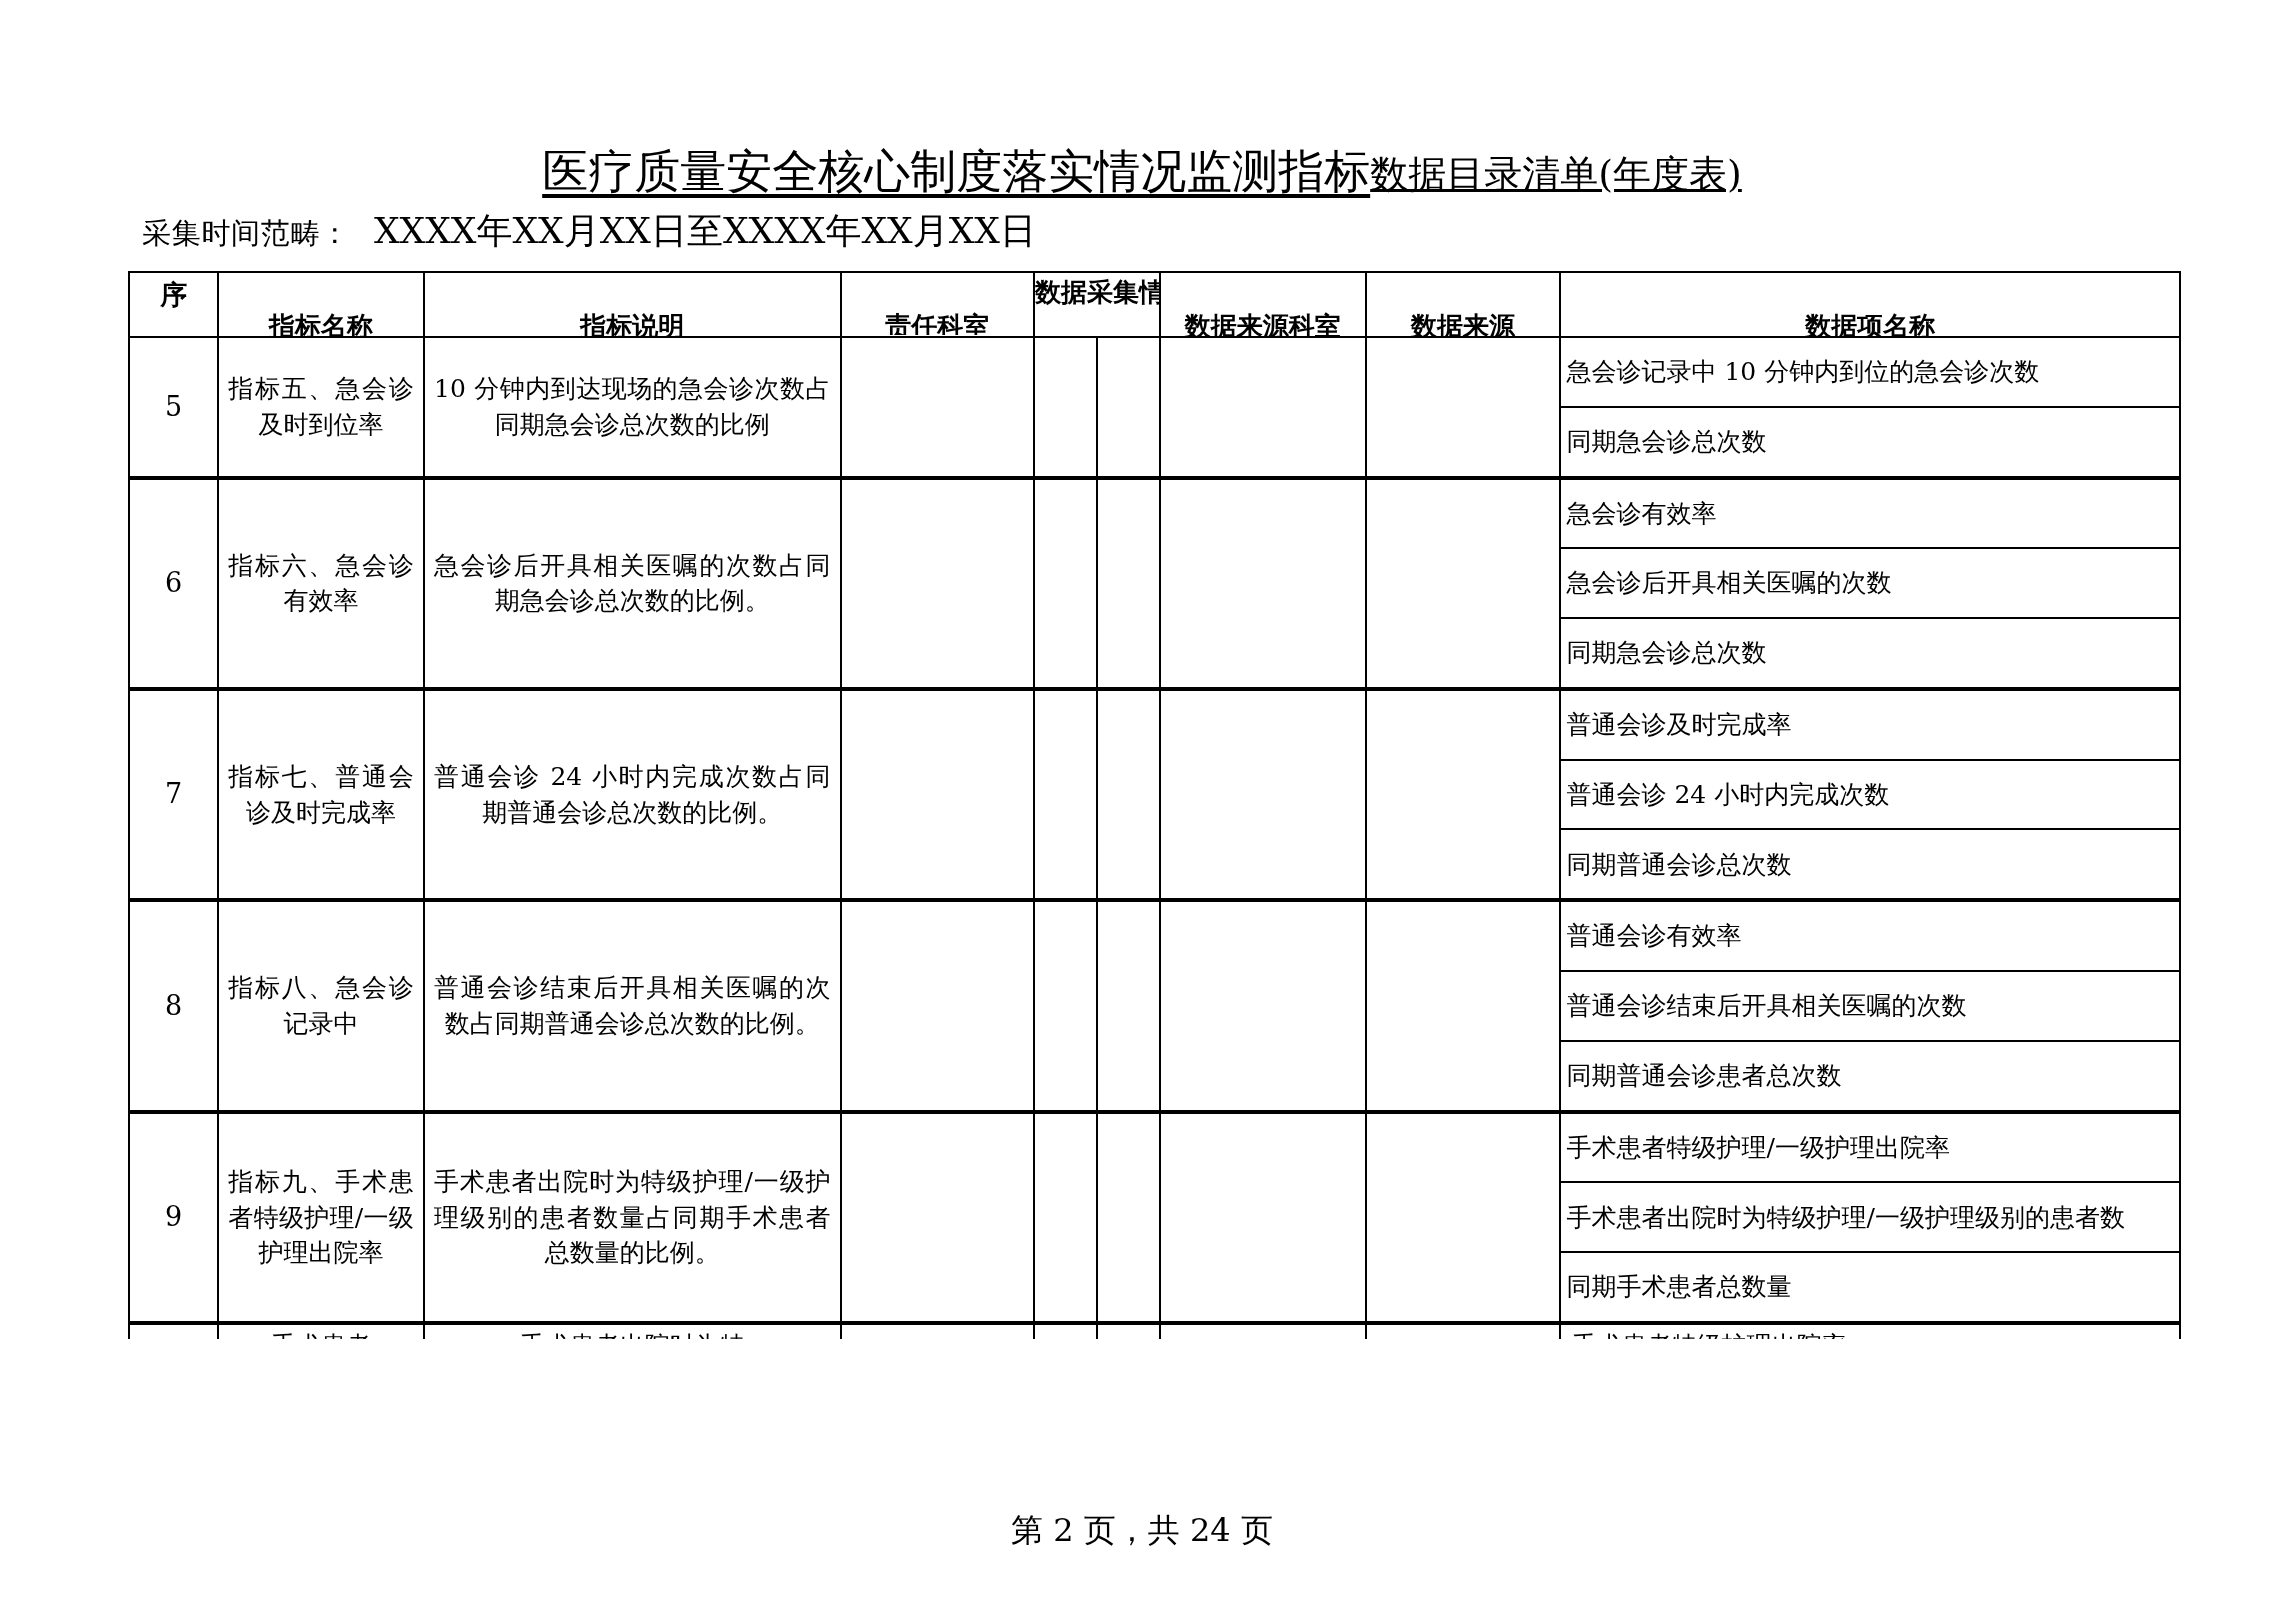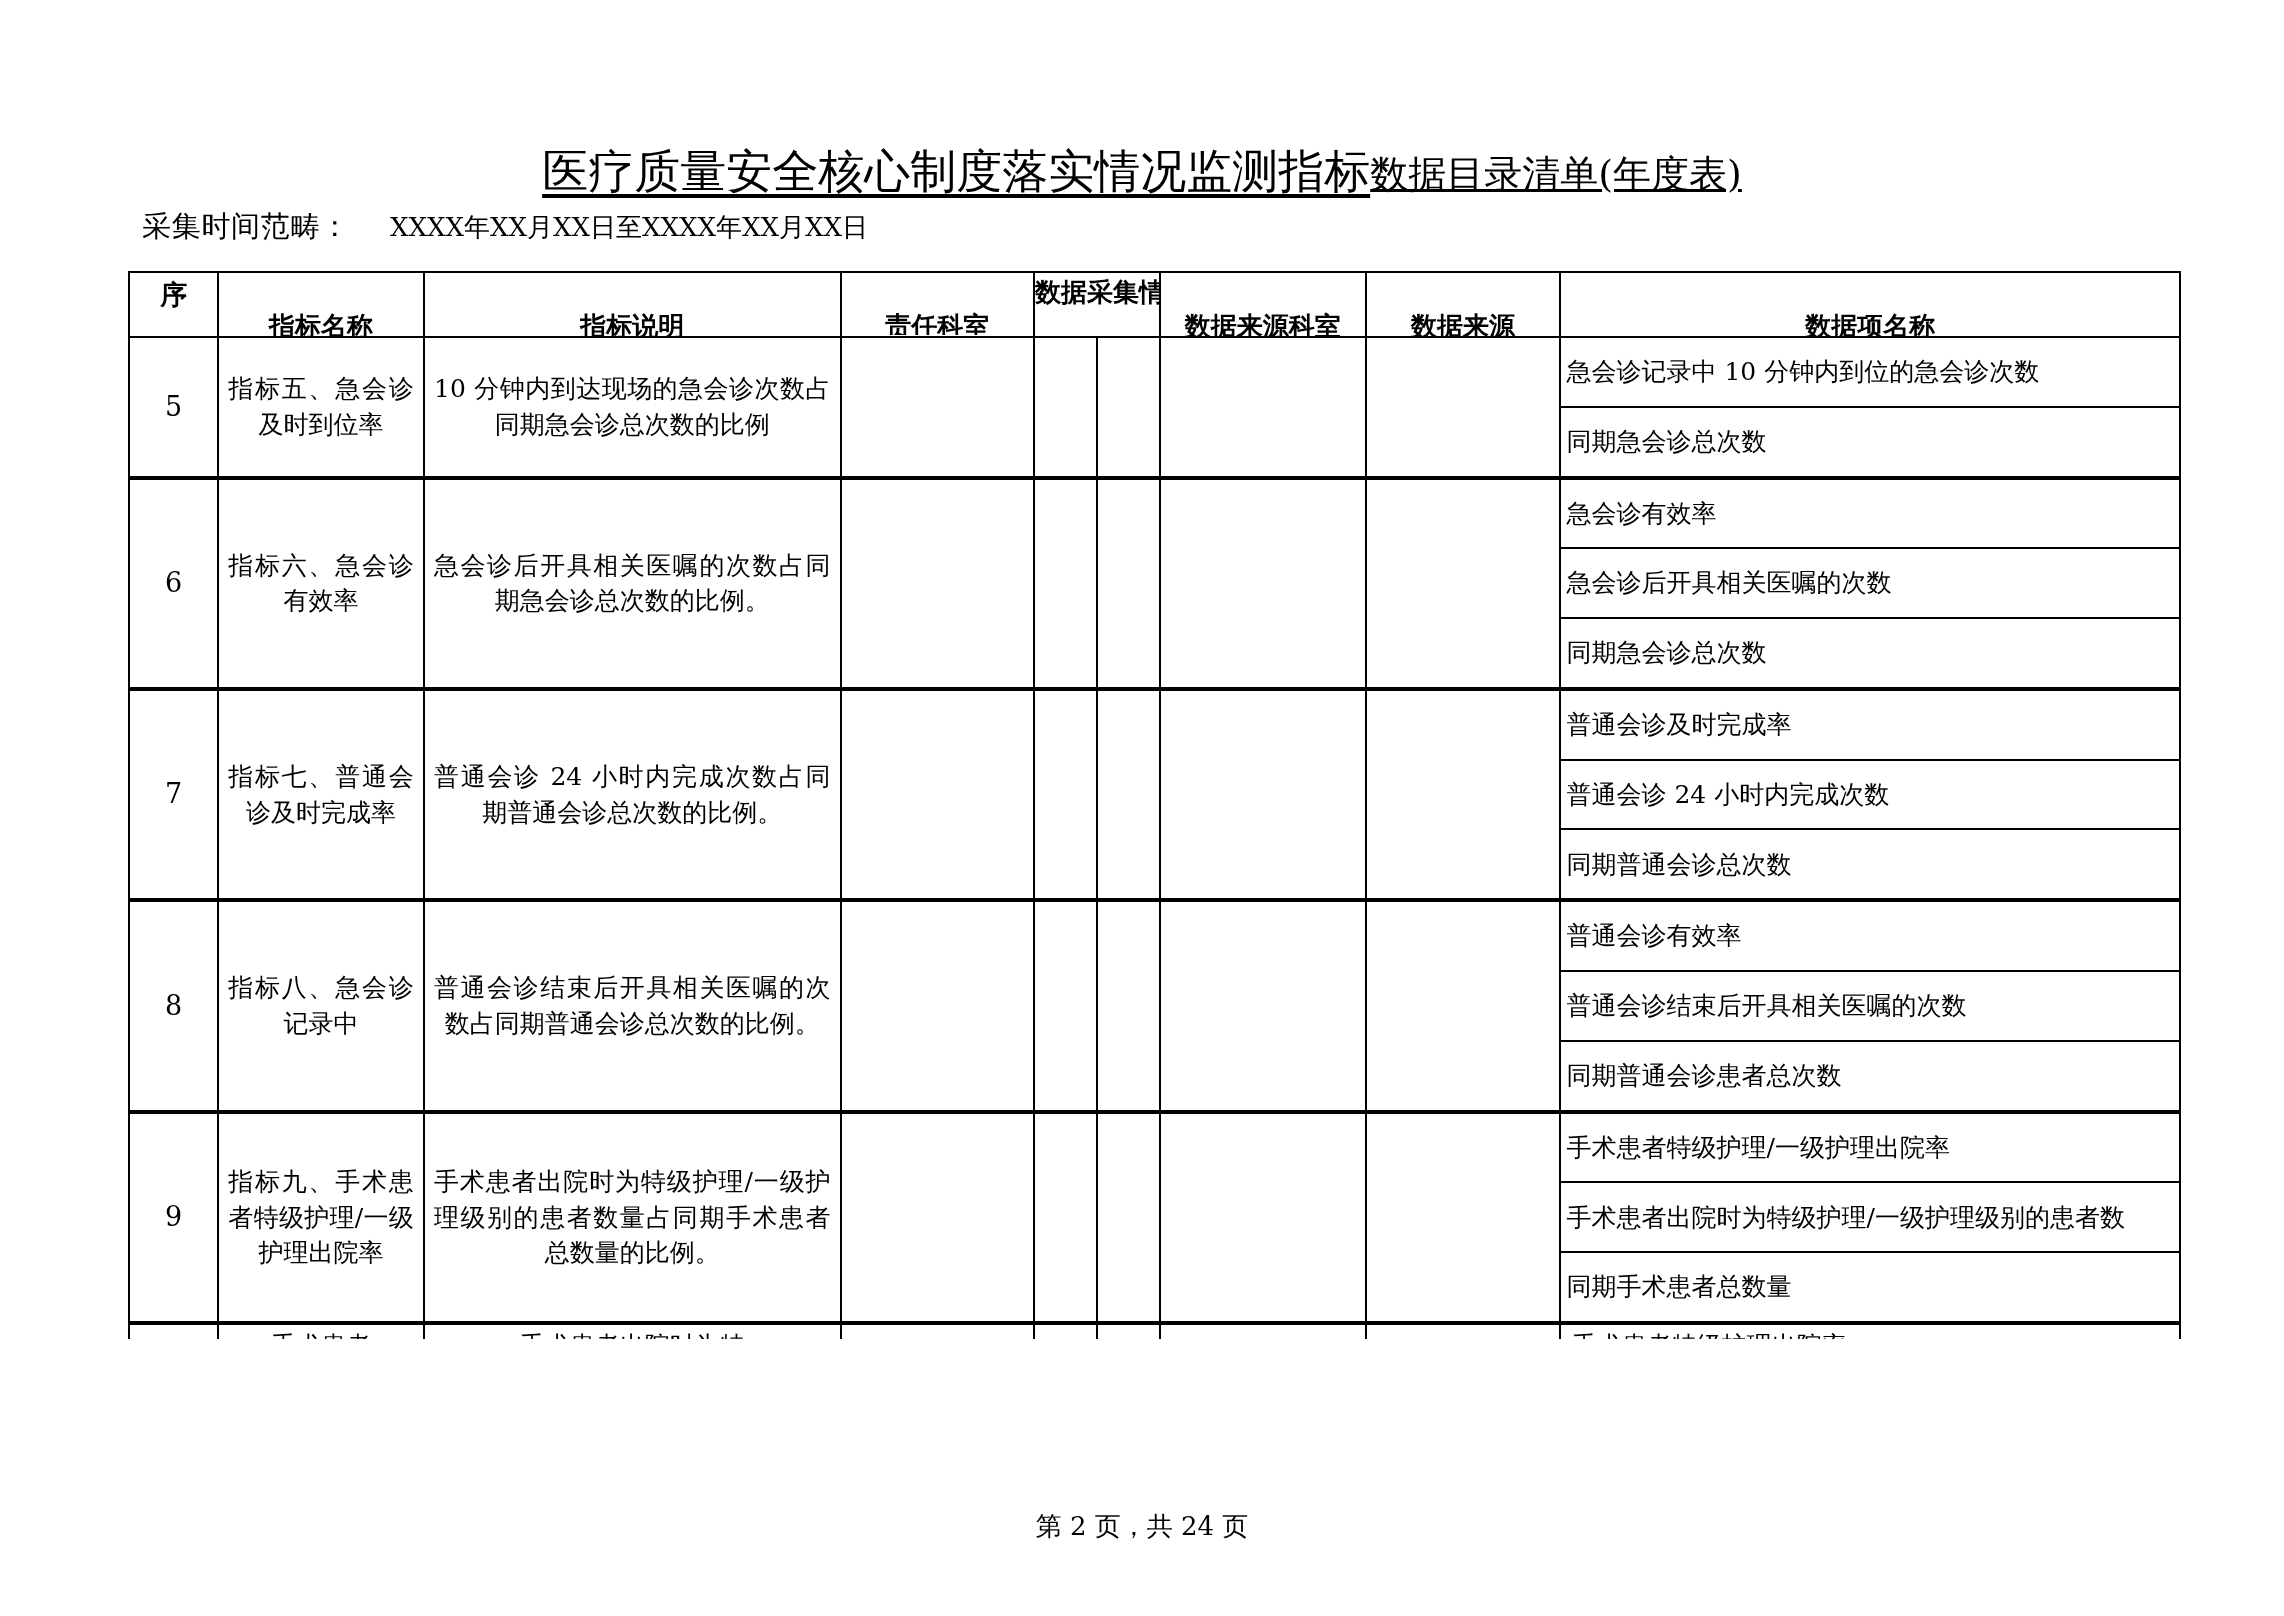--- a/index.html
+++ b/index.html
@@ -45,22 +45,22 @@
     left: 142px;
     white-space: nowrap;
     font-size: 29px;
   }
   .collect-range .cr-label {
     font-weight: normal;
     letter-spacing: 0.7px;
   }
   .collect-range .cr-value {
     display: inline-block;
-    margin-left: 40px;
-    font-size: 26px;
+    margin-left: 24px;
+    font-size: 36px;
   }
 
   
   .sheet {
     position: absolute;
     top: 271px;
     left: 128px;
     width: 2053px;
     height: 1068px;
     overflow: hidden;
@@ -152,21 +152,21 @@
   }
   tr.cut-row td.c-item .cut-txt { text-align: left; padding-left: 10.4px; }
 
   
   .footer {
     position: absolute;
     top: 1509px;
     left: 0;
     width: 2284px;
     text-align: center;
-    font-size: 26px;
+    font-size: 32px;
     white-space: nowrap;
   }
 </style>
 </head>
 <body>
 
 <div class="title-row">
   <span class="title-main">医疗质量安全核心制度落实情况监测指标</span><span class="title-tail">数据目录清单(年度表)</span>
 </div>
 

